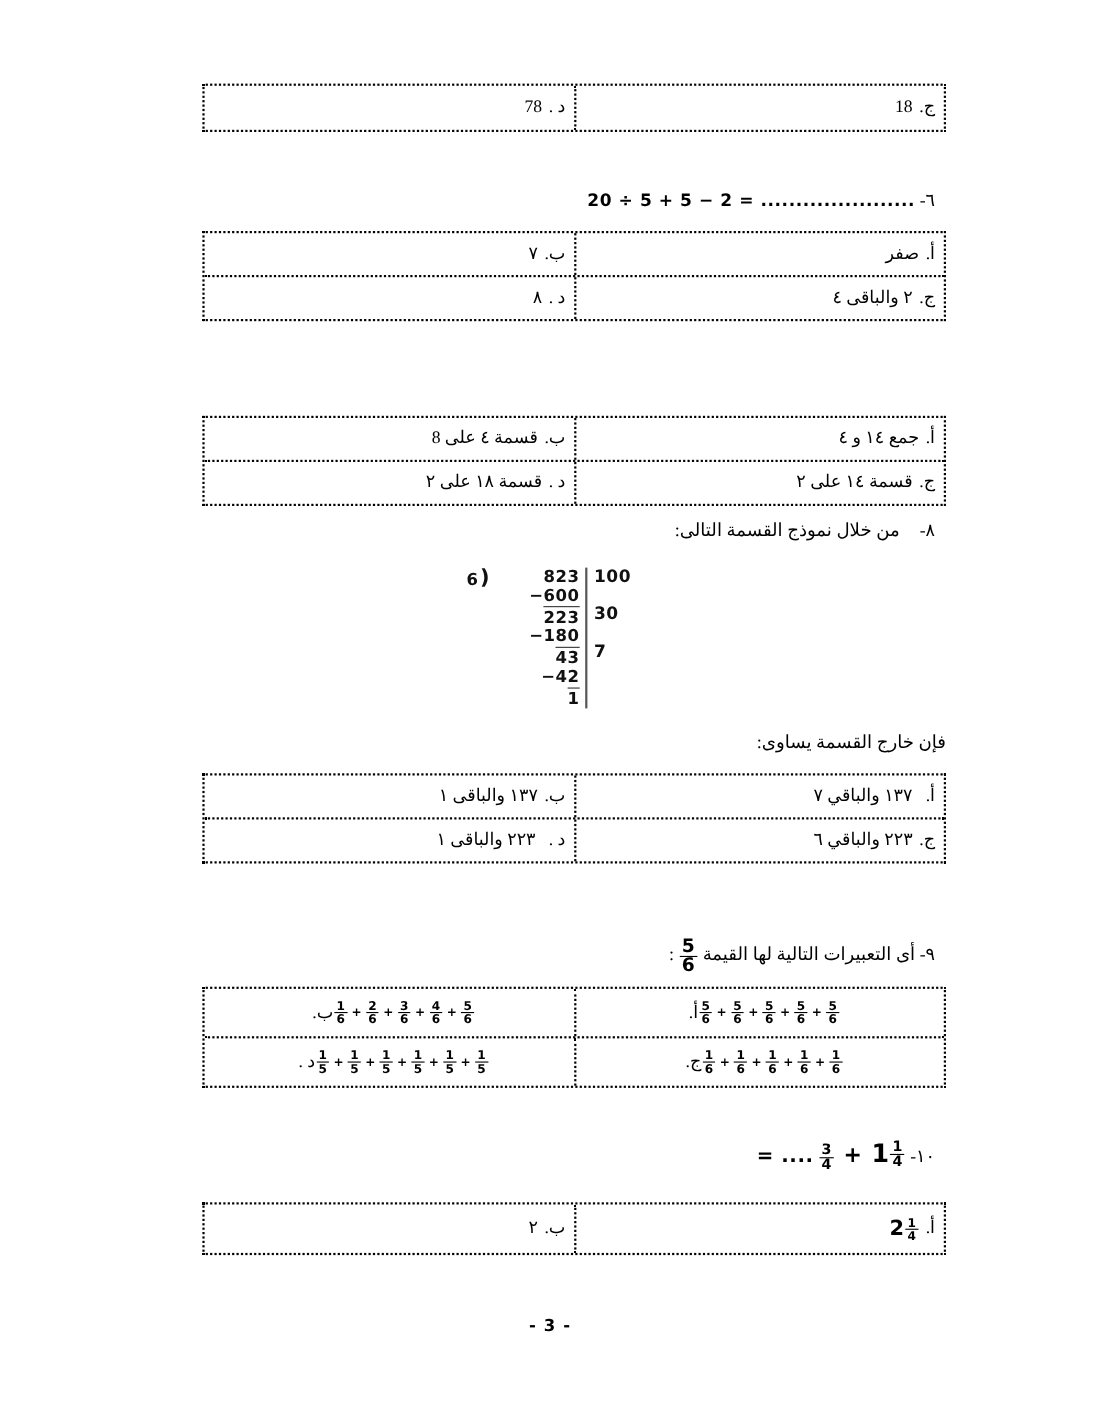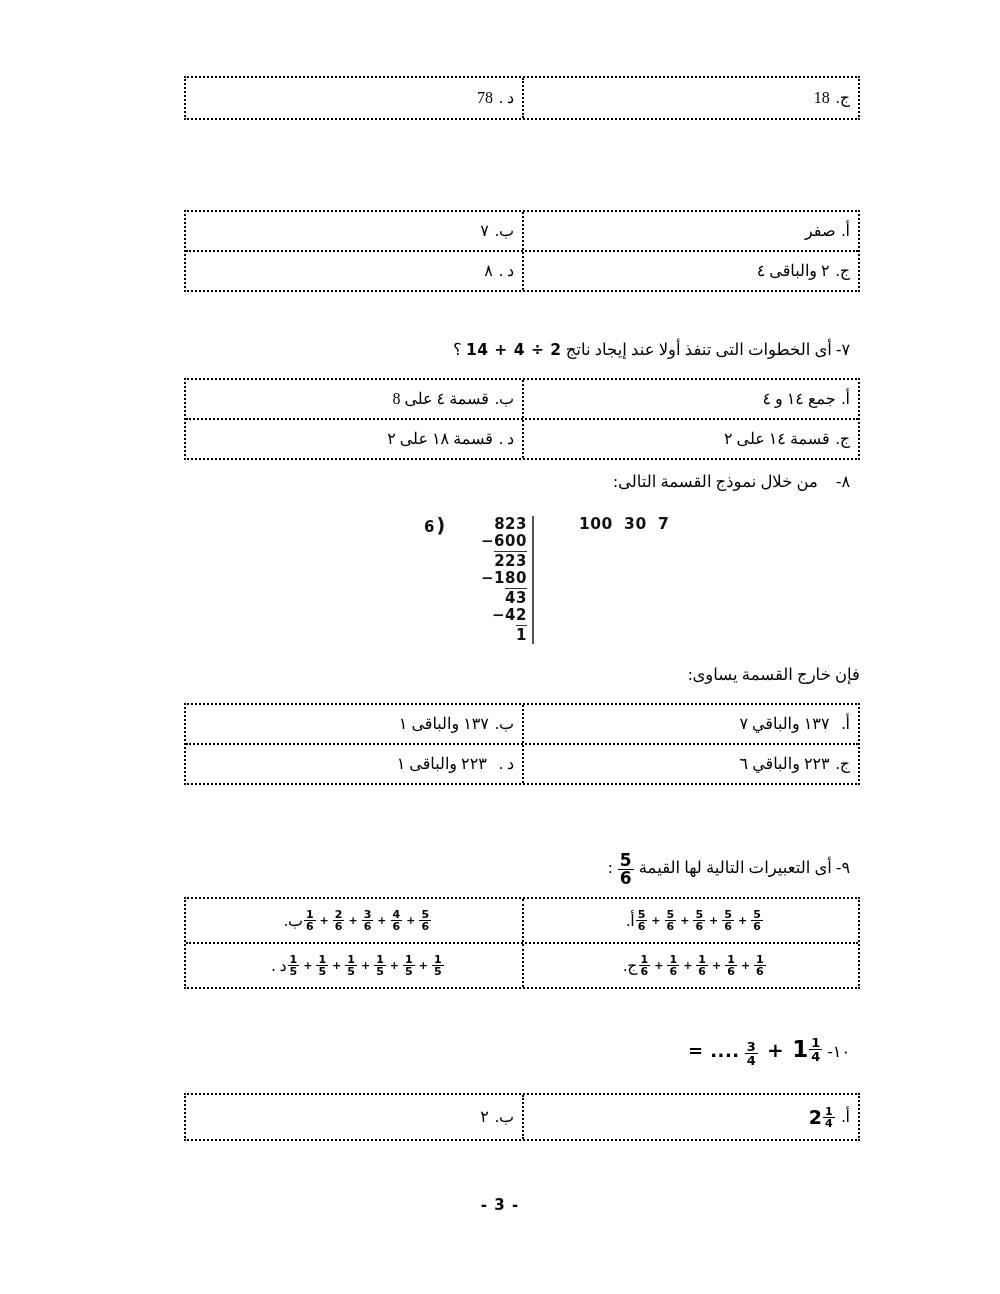--- a/index.html
+++ b/index.html
@@ -169,24 +169,23 @@
   }
   .div-body .ln {
     font-size: 15px;
     line-height: 17px;
     letter-spacing: .5px;
     white-space: pre;
   }
   .div-body .ln.rule { border-top: 1.6px solid #333; padding-top: 1px; margin-top: 1px; margin-left: 47px; }
   .div-right {
     display: flex;
-    flex-direction: row;
+    flex-direction: column;
     align-items: flex-start;
     padding-left: 6px;
-    margin-left: 39px;
   }
   .div-right .q {
     font-size: 15.5px;
     line-height: 17px;
     letter-spacing: .5px;
   }
   .div-right .sp { visibility: hidden; }
 
   
   .footer {
@@ -211,20 +210,24 @@
         <span class="lbl">ج.</span>
         <span class="val ltr">18</span>
       </div>
       <div class="acell">
         <span class="lbl">د .</span>
         <span class="val ltr">78</span>
       </div>
     </div>
   </div>
 
+  <div class="qline" style="right:140px; top:172px;">
+    <span class="qnum">٦-</span>
+    <span class="mathx">20 ÷ 5 + 5 − 2 = ......................</span>
+  </div>
 
   <div class="atable" style="left:184px; top:210px; width:676px; height:82px;">
     <div class="arow">
       <div class="acell right">
         <span class="lbl">أ.</span>
         <span class="val">صفر</span>
       </div>
       <div class="acell">
         <span class="lbl">ب.</span>
         <span class="val">٧</span>
@@ -235,26 +238,20 @@
         <span class="lbl">ج.</span>
         <span class="val">٢ والباقى ٤</span>
       </div>
       <div class="acell">
         <span class="lbl">د .</span>
         <span class="val">٨</span>
       </div>
     </div>
   </div>
 
-  <div class="qline" style="right:140px; top:340px;">
-    <span class="qnum">٧-</span>
-    <span class="qtext">أى الخطوات التى تنفذ أولا عند إيجاد ناتج</span>
-    <span class="mathx">14 + 4 ÷ 2</span>
-    <span class="qtext">؟</span>
-  </div>
 
   <div class="atable" style="left:184px; top:378px; width:676px; height:82px;">
     <div class="arow">
       <div class="acell right">
         <span class="lbl">أ.</span>
         <span class="val">جمع ١٤ و ٤</span>
       </div>
       <div class="acell">
         <span class="lbl">ب.</span>
         <span class="val">قسمة ٤ على 8</span>

